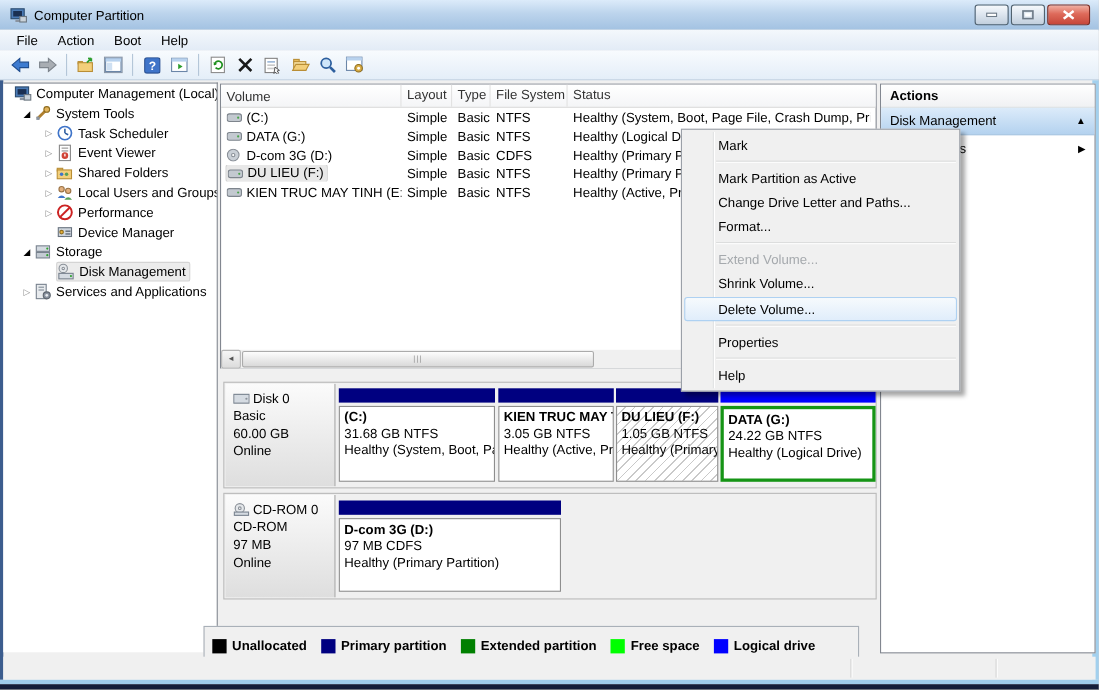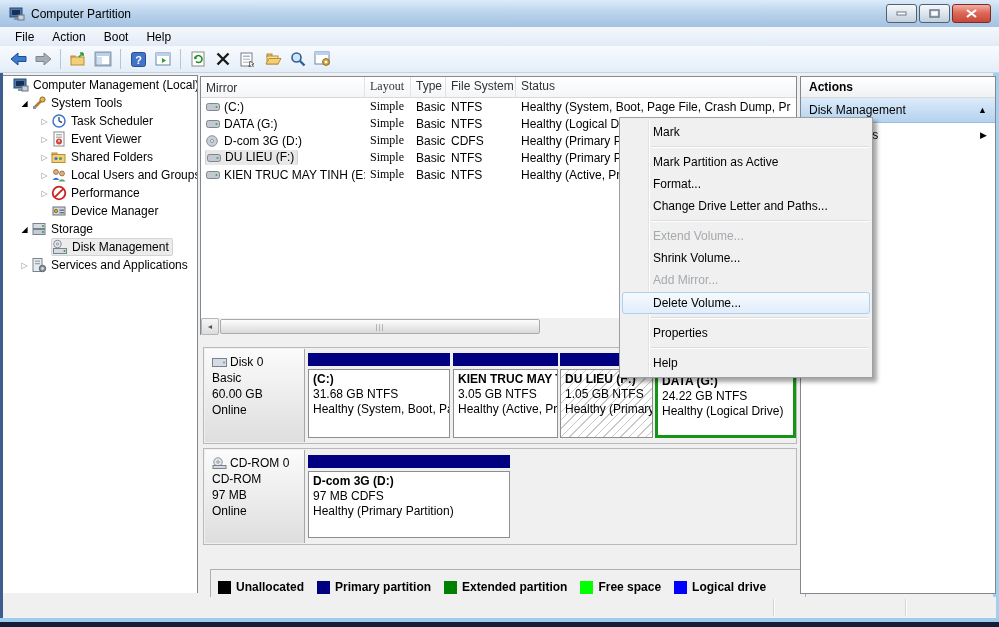--- a/index.html
+++ b/index.html
@@ -44,40 +44,40 @@
   .sb-thumb{height:13px;background:linear-gradient(#fdfdfd,#d9d9d9);border:1px solid #ababab;border-radius:2px;
     display:flex;align-items:center;justify-content:center;font-size:7px;color:#909090;letter-spacing:1px;}
   
   .vlist{position:absolute;left:200px;top:76px;width:597px;height:259px;background:#fff;
     border:1px solid #828790;box-sizing:border-box;}
   .vhead{display:flex;height:20px;background:linear-gradient(#ffffff,#f4f5f7);border-bottom:1px solid #d9d9d9;}
   .vhead .hc{border-right:1px solid #e2e2e2;padding:2px 0 0 5px;box-sizing:border-box;color:#333;}
   .vrow{display:flex;height:17px;align-items:center;}
   .vc{padding-left:5px;box-sizing:border-box;white-space:nowrap;overflow:hidden;flex:none;}
   .c0{width:164px;display:flex;align-items:center;gap:4px;}
-  .c1{width:46px;font-family:Liberation Serif, serif;} .c2{width:35px;} .c3{width:70px;} .c4{width:275px;}
+  .c1{width:46px;} .c2{width:35px;} .c3{width:70px;} .c4{width:275px;}
   .vicon{width:14px;height:11px;flex:none;}
   .vsel{background:#e8e8e8;outline:1px solid #d2d2d2;border-radius:2px;padding:0 3px 1px 1px;display:flex;align-items:center;gap:4px;}
   .vlist-hscroll{position:absolute;left:201px;top:318px;width:595px;height:17px;background:#f0f0f0;display:flex;align-items:center;}
   
   .drow{position:absolute;left:203px;width:594px;height:97px;border:1px solid #b9b9b9;background:#f0f0f0;box-sizing:border-box;}
   .drow1{top:347px;} .drow2{top:448px;}
   .dlabel{position:absolute;left:1px;top:1px;width:100px;height:93px;
     background:linear-gradient(#fbfbfb,#dedede);border-right:1px solid #a7a7a7;box-sizing:border-box;padding:5px 0 0 7px;}
   .dlabel .dl1{font-weight:normal;display:flex;align-items:center;gap:3px;text-align:right;}
   .dlabel div{line-height:16px;white-space:nowrap;}
   .part{position:absolute;}
   .pbar{position:absolute;left:0;top:0;height:13px;right:0;}
   .pbox{position:absolute;left:0;top:16px;right:0;height:69px;background:#fff;border:1px solid #8e8e8e;
     box-sizing:border-box;padding:2px 0 0 4px;line-height:15px;white-space:nowrap;overflow:hidden;}
   .pbox .pname{font-weight:bold;}
   .pbox.hatch{background:repeating-linear-gradient(135deg,#fff 0 5px,#c9c9c9 5px 6px);}
   .pbox.ext{border:3px solid #169416;}
   
-  .legend{position:absolute;left:210px;top:569px;width:596px;height:36px;background:#f0f0f0;
+  .legend{position:absolute;left:185px;top:569px;width:596px;height:36px;background:#f0f0f0;
     border:1px solid #a9b0b8;box-sizing:border-box;display:flex;align-items:center;padding-left:7px;gap:13px;}
   .litem{display:flex;align-items:center;gap:5px;font-weight:bold;font-size:12px;}
   .lsw{width:13px;height:13px;flex:none;}
   
   .actions{position:absolute;left:800px;top:76px;width:196px;height:518px;background:#fff;
     border:1px solid #828790;box-sizing:border-box;}
   .ahead{height:21px;font-weight:bold;padding:3px 0 0 8px;box-sizing:border-box;
     background:linear-gradient(#ffffff,#f0f1f3);border-bottom:1px solid #d8dbde;}
   .arow{height:24px;display:flex;align-items:center;padding:0 8px;justify-content:space-between;}
   .arow.sel{background:linear-gradient(#dcebfa,#b4d2ef);border-bottom:1px solid #9cbede;}
@@ -356,21 +356,21 @@
             <circle cx="11.5" cy="11.5" r="1.2" fill="#e8ebee"></circle>
           </svg>
         </span>
       <span>Services and Applications</span>
     </div>
 
   </div>
 
   <div class="vlist">
     <div class="vhead">
-      <span class="hc c0">Mirror</span>
+      <span class="hc c0">Volume</span>
       <span class="hc c1">Layout</span>
       <span class="hc c2">Type</span>
       <span class="hc c3">File System</span>
       <span class="hc c4" style="border-right:none;">Status</span>
     </div>
     <div class="vrow">
       <span class="vc c0">
           <span class="vicon">
             <svg width="14" height="11">
               <rect x="0.5" y="2.5" width="13" height="7" rx="2" fill="#c3c9d0" stroke="#7e858d"></rect>
@@ -567,26 +567,25 @@
     <span class="sdiv" style="left:770px;"></span>
     <span class="sdiv" style="left:902px;"></span>
   </div>
   <div class="bb1"></div>
   <div class="bb2"></div>
 
   <div class="ctx">
     <div class="ci">Mark</div>
     <div class="csep"></div>
     <div class="ci">Mark Partition as Active</div>
+    <div class="ci">Change Drive Letter and Paths...</div>
     <div class="ci">Format...</div>
-    <div class="ci">Change Drive Letter and Paths...</div>
     <div class="csep"></div>
     <div class="ci dis">Extend Volume...</div>
     <div class="ci">Shrink Volume...</div>
-    <div class="ci dis">Add Mirror...</div>
     <div class="ci hl">Delete Volume...</div>
     <div class="csep"></div>
     <div class="ci">Properties</div>
     <div class="csep"></div>
     <div class="ci">Help</div>
   </div>
 
 </div>
 
 </body></html>

